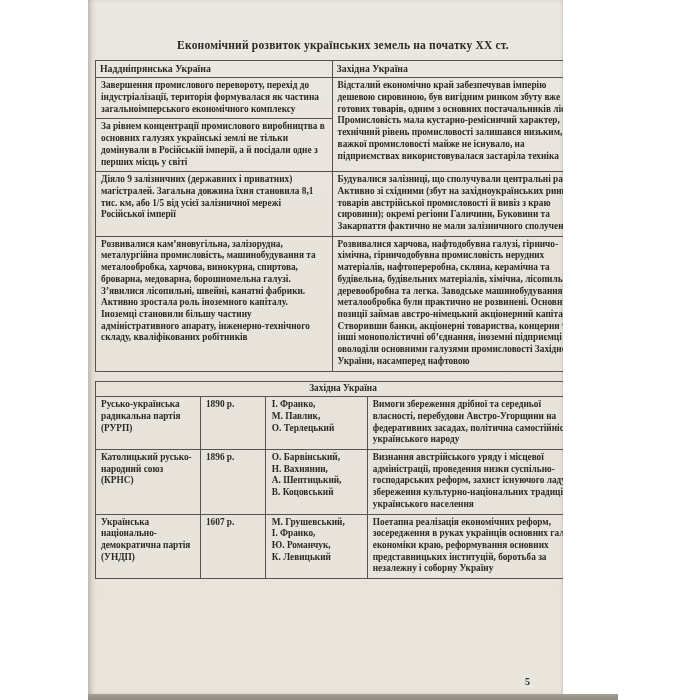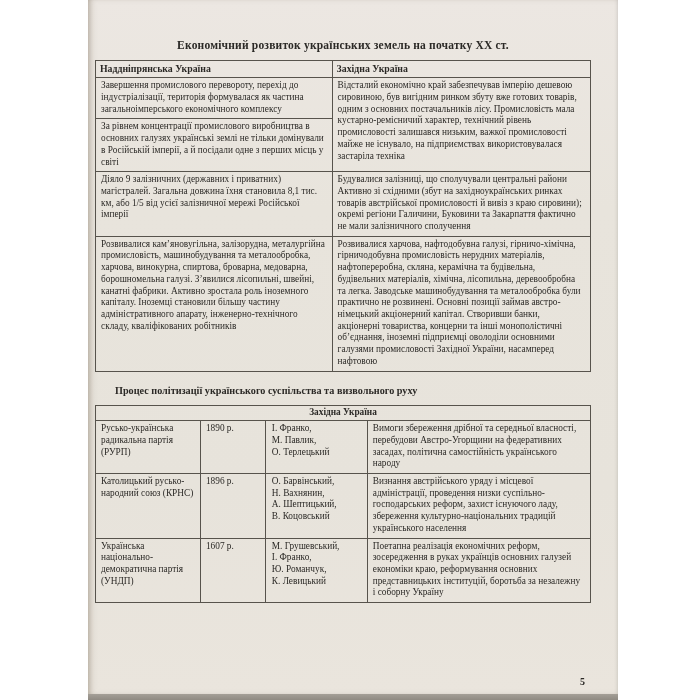--- a/index.html
+++ b/index.html
@@ -1,37 +1,37 @@
 <!DOCTYPE html>
 <html><head>
 <meta charset="utf-8">
 <style>
   html,body{margin:0;padding:0;}
   body{
     width:700px;height:700px;position:relative;background:#ffffff;overflow:hidden;
     font-family:"Liberation Serif","DejaVu Serif",serif;color:#2b2926;
   }
   .page{
-    position:absolute;left:88px;top:0;width:530px;height:694px;
+    position:absolute;left:88px;top:0;width:475px;height:694px;
     background:linear-gradient(180deg,#ece7e2 0%,#e8e4dc 30%,#e7e3db 70%,#eae5dd 100%);
     box-shadow:inset 5px 0 7px -4px rgba(110,95,75,.55), inset -3px 0 4px -3px rgba(0,0,0,.18);
     overflow:hidden;
   }
   .page-bottom-strip{
     position:absolute;left:88px;top:694px;width:530px;height:6px;
     background:linear-gradient(180deg,#a49f97,#8f8a82);
   }
   .content{position:relative;margin:0 0 0 7px;width:496px;}
   .t1-title{
     margin-top:39px;text-align:center;font-weight:bold;font-size:11.5px;
     letter-spacing:.2px;
   }
   table{border-collapse:collapse;width:496px;table-layout:fixed;}
   td,th{border:1px solid #57534c;font-size:9.3px;line-height:1.26;vertical-align:top;
-    padding:2px 6px 3px 5px;text-align:left;font-weight:normal;}
+    padding:2px 6px 3px 5px;text-align:left;font-weight:bold;}
   th{font-weight:bold;text-align:left;vertical-align:middle;font-size:9.8px;padding:2px 4px;}
   .tbl1{margin-top:9px;}
   .tbl1 col.c1{width:47.8%;}
   .tbl1 col.c2{width:52.2%;}
   .t2-title{margin-top:13px;margin-left:20px;font-weight:bold;font-size:10.2px;}
   .tbl2{margin-top:9px;}
   .tbl2 col.c1{width:21.2%;}
   .tbl2 col.c2{width:13.1%;}
   .tbl2 col.c3{width:20.6%;}
   .tbl2 col.c4{width:45.1%;}
@@ -70,21 +70,20 @@
         <td>Діяло 9 залізничних (державних і приватних) магістралей. Загальна довжина їхня становила 8,1 тис. км, або 1/5 від усієї залізничної мережі Російської імперії</td>
         <td>Будувалися залізниці, що сполучували центральні райони Активно зі східними (збут на західноукраїнських ринках товарів австрійської промисловості й вивіз з краю сировини); окремі регіони Галичини, Буковини та Закарпаття фактично не мали залізничного сполучення</td>
       </tr>
       <tr>
         <td>Розвивалися кам’яновугільна, залізорудна, металургійна промисловість, машинобудування та металообробка, харчова, винокурна, спиртова, броварна, медоварна, борошномельна галузі. З’явилися лісопильні, швейні, канатні фабрики. Активно зростала роль іноземного капіталу. Іноземці становили більшу частину адміністративного апарату, інженерно-технічного складу, кваліфікованих робітників</td>
         <td>Розвивалися харчова, нафтодобувна галузі, гірничо-хімічна, гірничодобувна промисловість нерудних матеріалів, нафтопереробна, скляна, керамічна та будівельна, будівельних матеріалів, хімічна, лісопильна, деревообробна та легка. Заводське машинобудування та металообробка були практично не розвинені. Основні позиції займав австро-німецький акціонерний капітал. Створивши банки, акціонерні товариства, концерни та інші монополістичні об’єднання, іноземні підприємці оволоділи основними галузями промисловості Західної України, насамперед нафтовою</td>
       </tr>
     </tbody>
       </table>
 
-    <div class="t2-title">Процес політизації українського суспільства та визвольного руху</div>
 
     <table class="tbl2">
       <colgroup>
           <col class="c1">
           <col class="c2">
           <col class="c3">
           <col class="c4">
         </colgroup>
       <tbody>
       <tr class="section-row">

